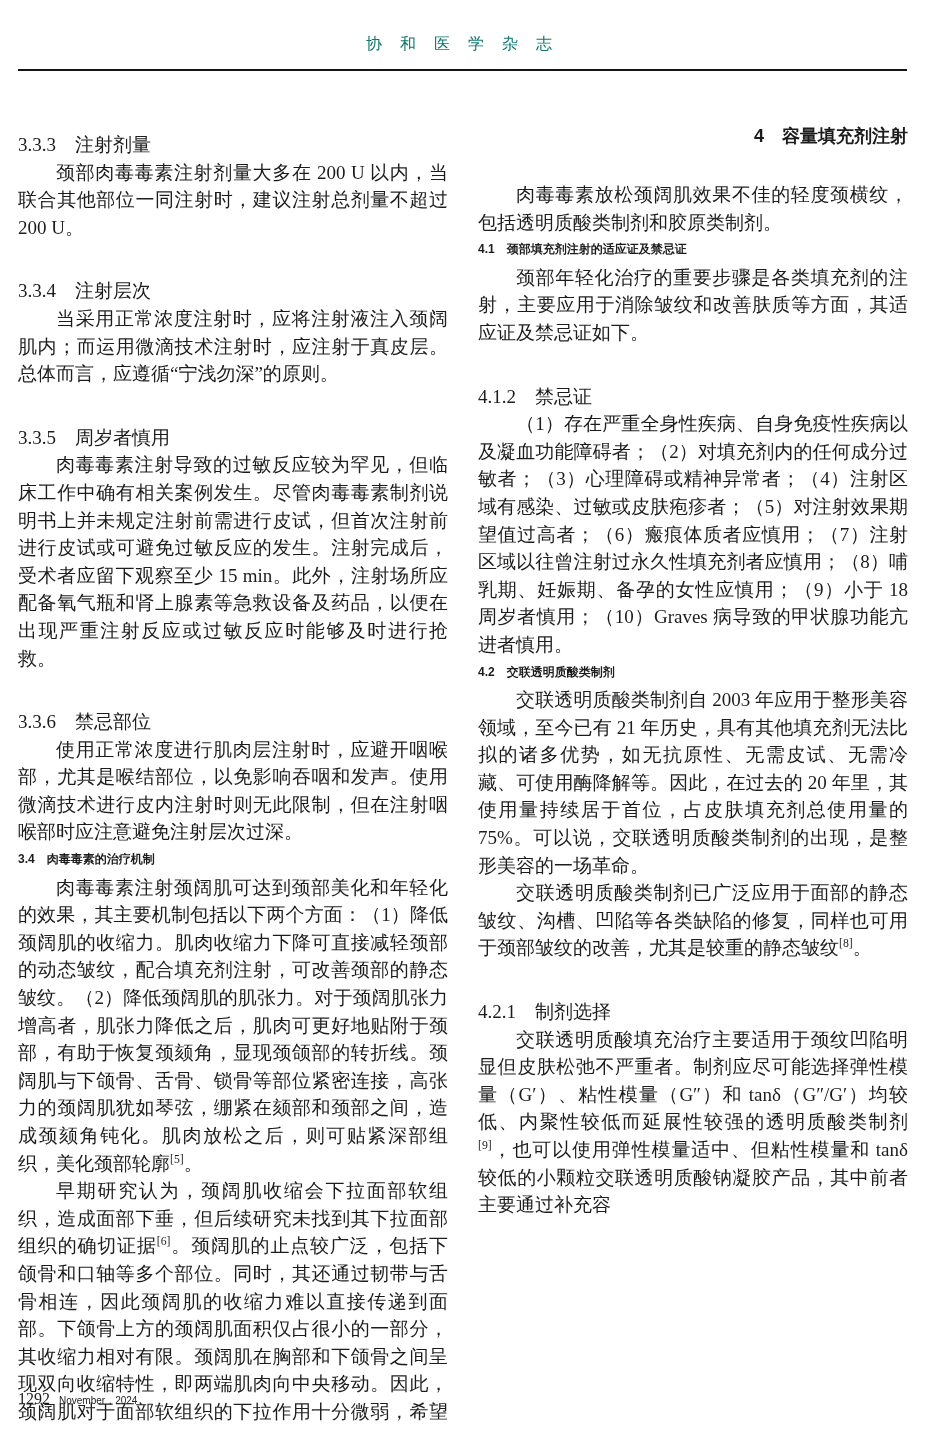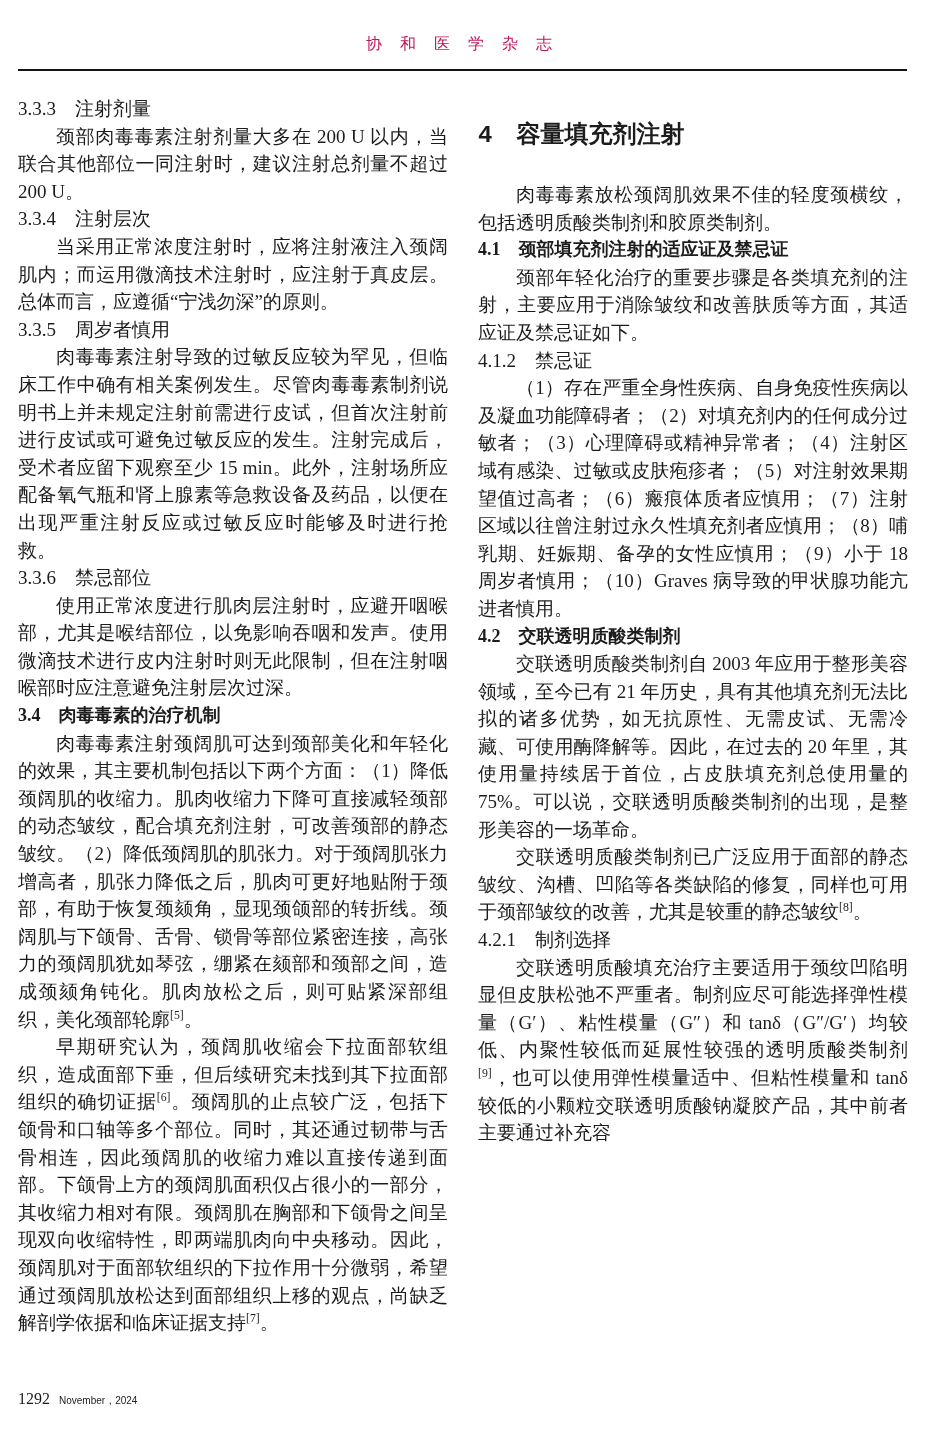--- a/index.html
+++ b/index.html
@@ -16,21 +16,21 @@
     color: #1c1c1c;
   }
   .page { position: absolute; inset: 0; }
 
   .journal-header {
     position: absolute;
     top: 34px; left: 0; right: 0;
     text-align: center;
     font-size: 16px;
     letter-spacing: 7px;
-    color: #be185d;
+    color: #0f766e;
   }
   .header-rule {
     position: absolute;
     top: 69px; left: 18px; right: 18px;
     height: 2px;
     background: #141414;
   }
 
   .columns {
     position: absolute;
@@ -44,34 +44,35 @@
     font-size: 19px;
     line-height: 27.6px;
     text-align: justify;
     text-justify: inter-character;
   }
 
   .block { margin: 0; }
   .para { text-indent: 2em; }
   .subsub {
     text-align: left;
+    margin-top: 36px;
   }
   .subsection {
-    font-family: Liberation Serif, serif;
+    font-family: Liberation Sans, sans-serif;
     font-weight: bold;
-    font-size: 18px;
+    font-size: 12px;
     text-align: left;
   }
   .section {
-    font-family: Liberation Mono, monospace;
+    font-family: Liberation Sans, sans-serif;
     font-weight: bold;
-    font-size: 24px;
+    font-size: 18px;
     line-height: 30px;
     padding: 26px 0 30px 0;
-    text-align: left;
+    text-align: right;
   }
   sup {
     font-size: 0.62em;
     line-height: 0;
   }
 
   .footer {
     position: absolute;
     left: 18px;
     top: 1390px;

